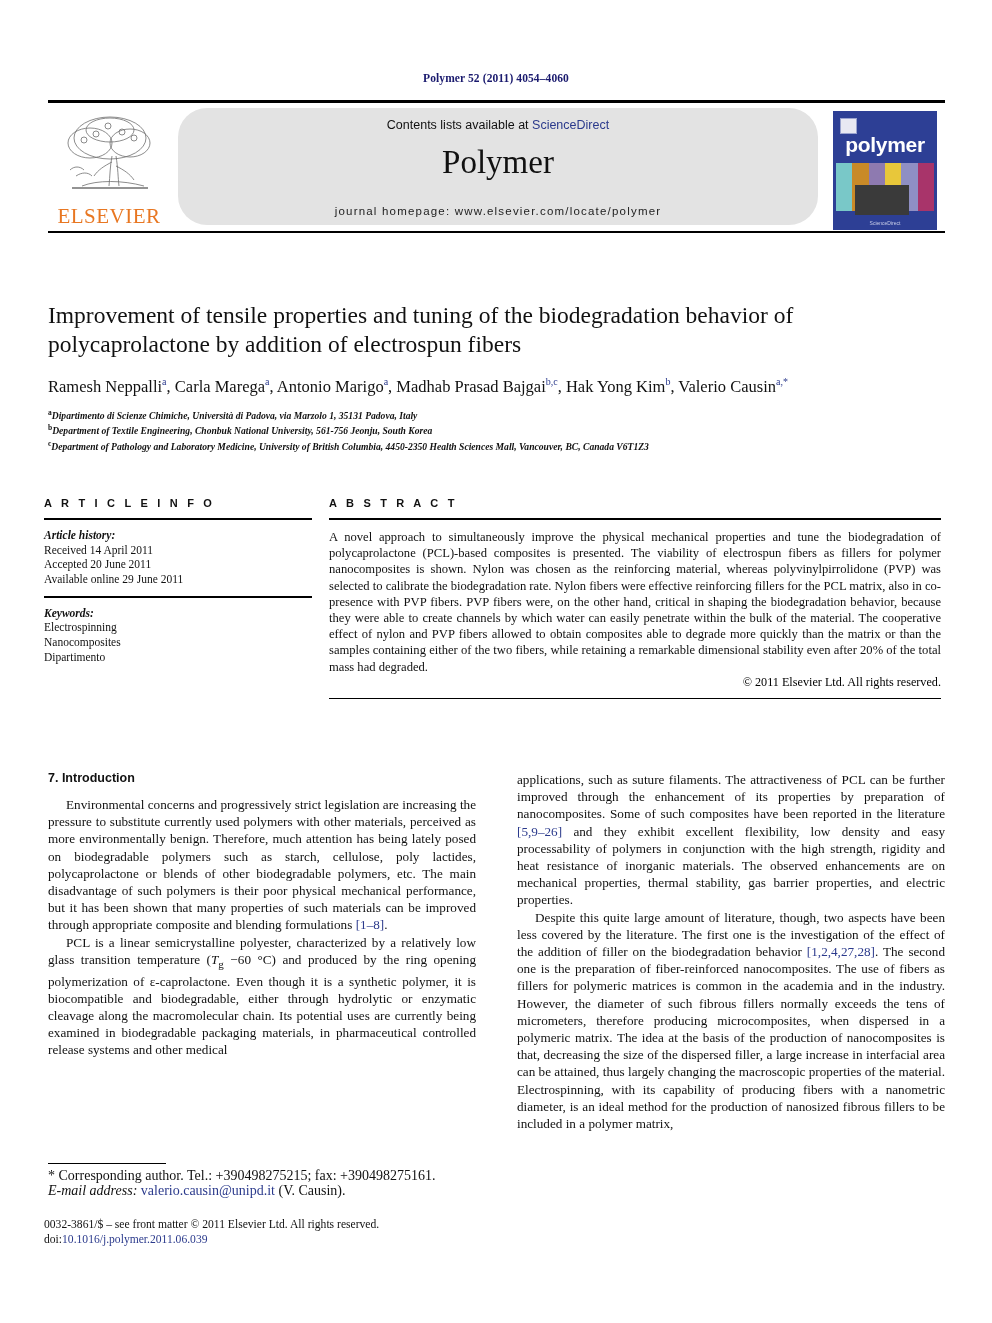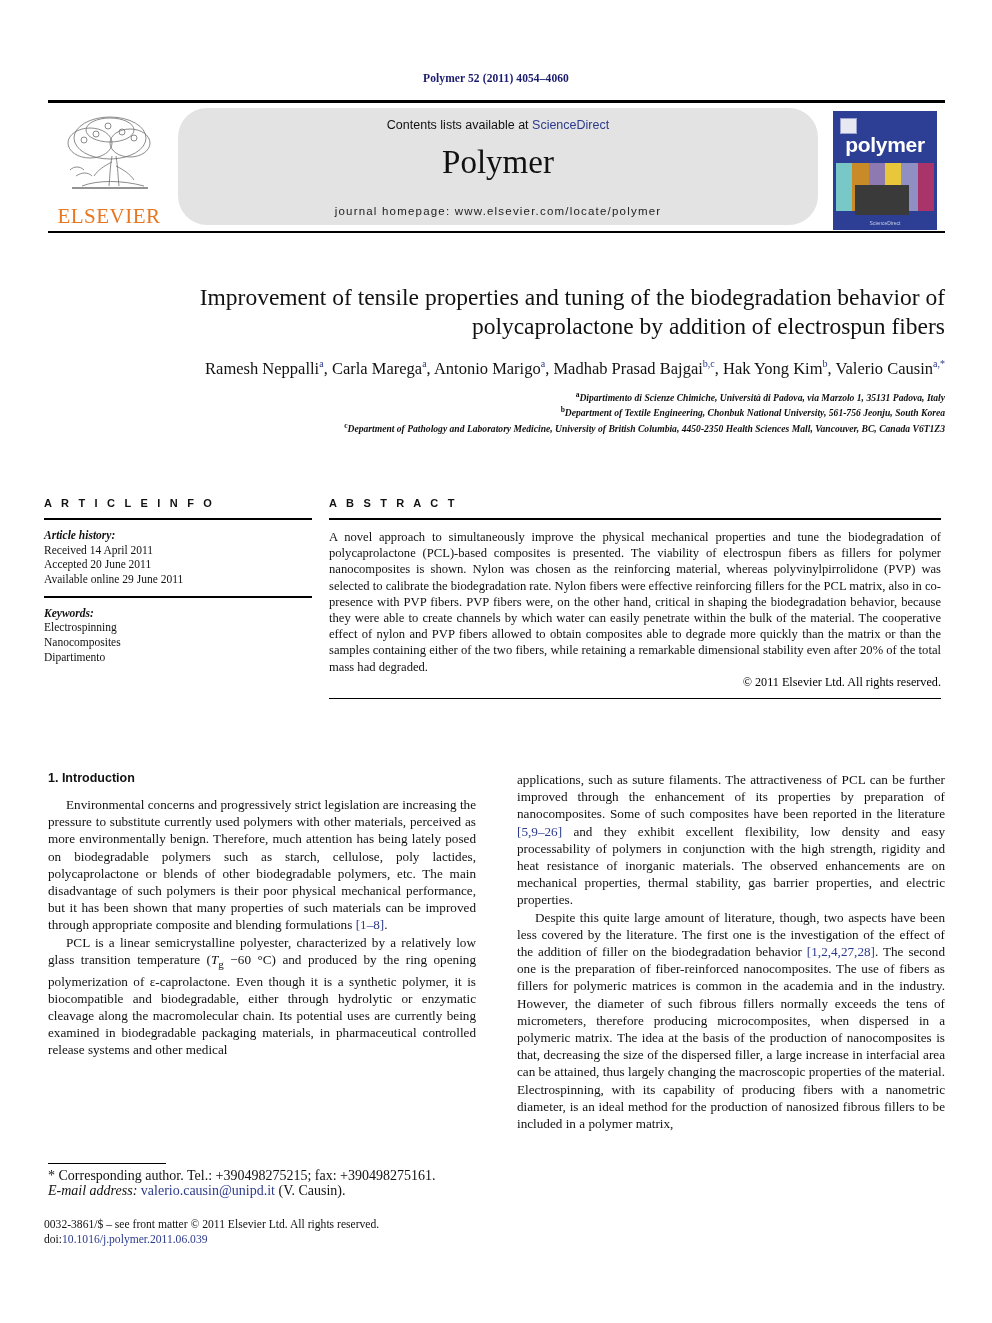--- a/index.html
+++ b/index.html
@@ -206,24 +206,23 @@
     top: 131px;
     left: 0;
     width: 897px;
     height: 2px;
     background: #000;
   }
 
   
   .title-block {
     position: absolute;
-    top: 283px;
+    top: 301px;
     left: 48px;
     width: 897px;
-    text-align: right;
   }
   .art-title {
     font-family: "Liberation Serif", serif;
     font-size: 23.5px;
     line-height: 29px;
     color: #111;
     margin: 0;
     font-weight: normal;
   }
   .authors {
@@ -480,21 +479,21 @@
         <div class="hr-thin"></div>
         <div class="abs-body">A novel approach to simultaneously improve the physical mechanical properties and tune the biodegradation of polycaprolactone (PCL)-based composites is presented. The viability of electrospun fibers as fillers for polymer nanocomposites is shown. Nylon was chosen as the reinforcing material, whereas polyvinylpirrolidone (PVP) was selected to calibrate the biodegradation rate. Nylon fibers were effective reinforcing fillers for the PCL matrix, also in co-presence with PVP fibers. PVP fibers were, on the other hand, critical in shaping the biodegradation behavior, because they were able to create channels by which water can easily penetrate within the bulk of the material. The cooperative effect of nylon and PVP fibers allowed to obtain composites able to degrade more quickly than the matrix or than the samples containing either of the two fibers, while retaining a remarkable dimensional stability even after 20% of the total mass had degraded.</div>
         <div class="copyright">© 2011 Elsevier Ltd. All rights reserved.</div>
         <div class="hr-abs-bottom"></div>
       </div>
     </div>
   </div>
 
   <div class="body-cols">
     <div class="bcol">
-      <h2 class="sec-title">1. Introduction</h2>
+      <h2 class="sec-title">7. Introduction</h2>
       <p class="para">Environmental concerns and progressively strict legislation are increasing the pressure to substitute currently used polymers with other materials, perceived as more environmentally benign. Therefore, much attention has being lately posed on biodegradable polymers such as starch, cellulose, poly lactides, polycaprolactone or blends of other biodegradable polymers, etc. The main disadvantage of such polymers is their poor physical mechanical performance, but it has been shown that many properties of such materials can be improved through appropriate composite and blending formulations <span class="ref">[1–8]</span>.</p>
       <p class="para">PCL is a linear semicrystalline polyester, characterized by a relatively low glass transition temperature (<i>T</i><sub>g</sub> −60 °C) and produced by the ring opening polymerization of ε-caprolactone. Even though it is a synthetic polymer, it is biocompatible and biodegradable, either through hydrolytic or enzymatic cleavage along the macromolecular chain. Its potential uses are currently being examined in biodegradable packaging materials, in pharmaceutical controlled release systems and other medical</p>
     </div>
     <div class="bgap"></div>
     <div class="bcol">
       <p class="para cont">applications, such as suture filaments. The attractiveness of PCL can be further improved through the enhancement of its properties by preparation of nanocomposites. Some of such composites have been reported in the literature <span class="ref">[5,9–26]</span> and they exhibit excellent flexibility, low density and easy processability of polymers in conjunction with the high strength, rigidity and heat resistance of inorganic materials. The observed enhancements are on mechanical properties, thermal stability, gas barrier properties, and electric properties.</p>
       <p class="para">Despite this quite large amount of literature, though, two aspects have been less covered by the literature. The first one is the investigation of the effect of the addition of filler on the biodegradation behavior <span class="ref">[1,2,4,27,28]</span>. The second one is the preparation of fiber-reinforced nanocomposites. The use of fibers as fillers for polymeric matrices is common in the academia and in the industry. However, the diameter of such fibrous fillers normally exceeds the tens of micrometers, therefore producing microcomposites, when dispersed in a polymeric matrix. The idea at the basis of the production of nanocomposites is that, decreasing the size of the dispersed filler, a large increase in interfacial area can be attained, thus largely changing the macroscopic properties of the material. Electrospinning, with its capability of producing fibers with a nanometric diameter, is an ideal method for the production of nanosized fibrous fillers to be included in a polymer matrix,</p>
     </div>
   </div>
 

